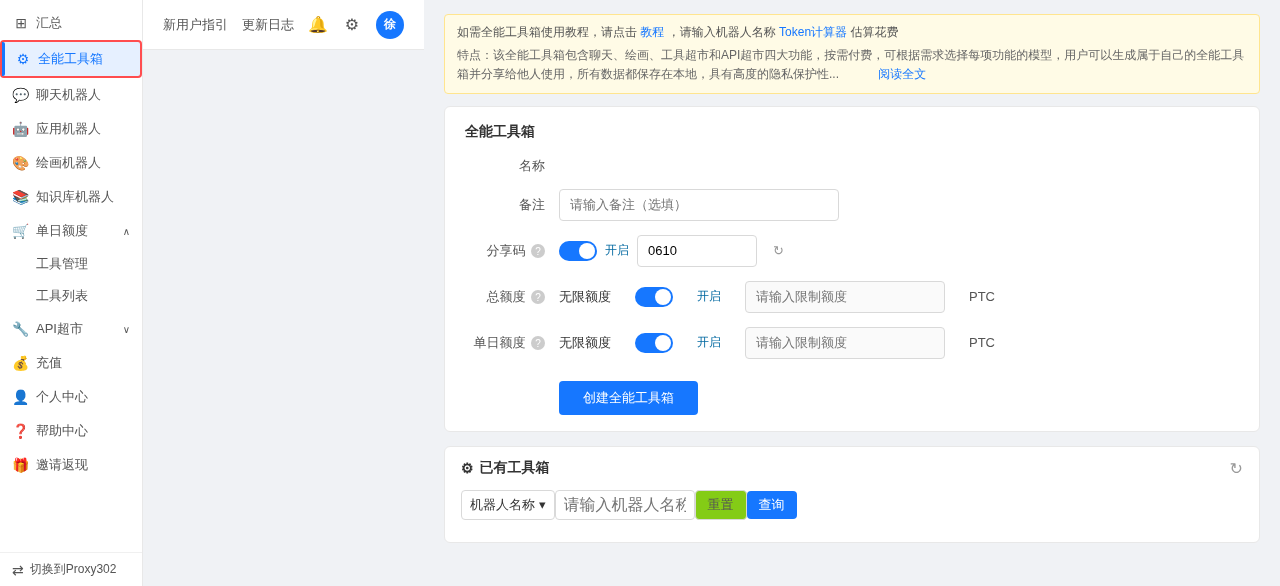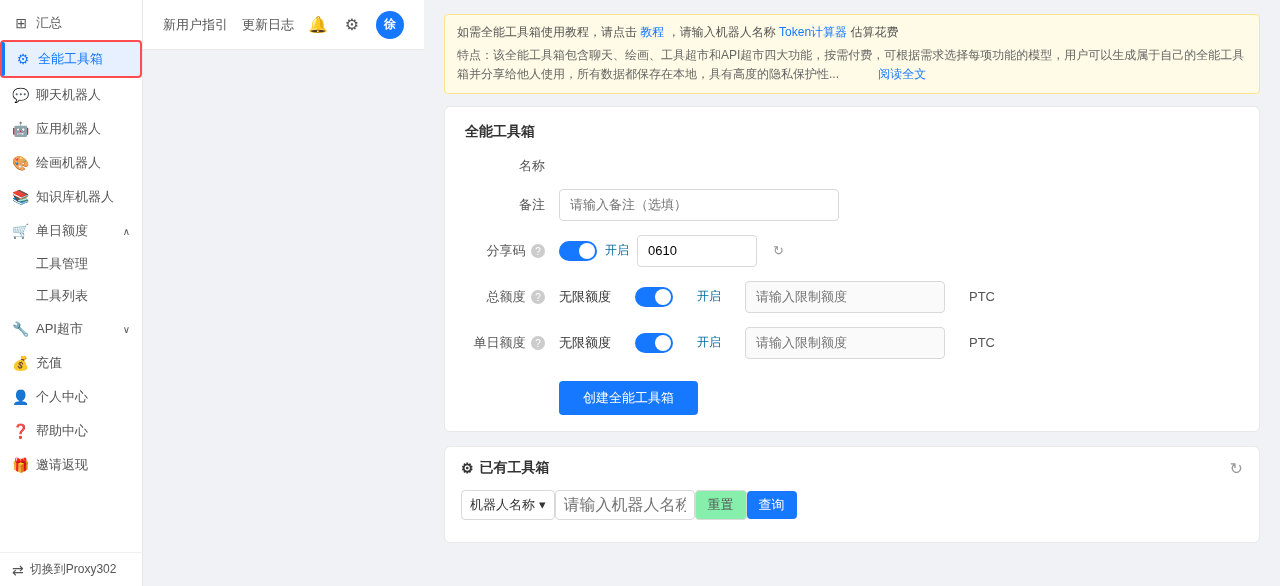--- a/index.html
+++ b/index.html
@@ -313,21 +313,21 @@
       height: 30px;
       border: 1px solid #d9d9d9;
       border-radius: 4px;
       padding: 0 8px;
       font-size: 16px;
       outline: none;
       color: #999;
     }
     .reset-btn {
       border: 1px solid #d9d9d9;
-      background: #86efac;
+      background: #84cc16;
       border-radius: 4px;
       padding: 5px 12px;
       font-size: 13px;
       cursor: pointer;
       color: #555;
     }
     .query-btn {
       background: #1677ff;
       color: white;
       border: none;

